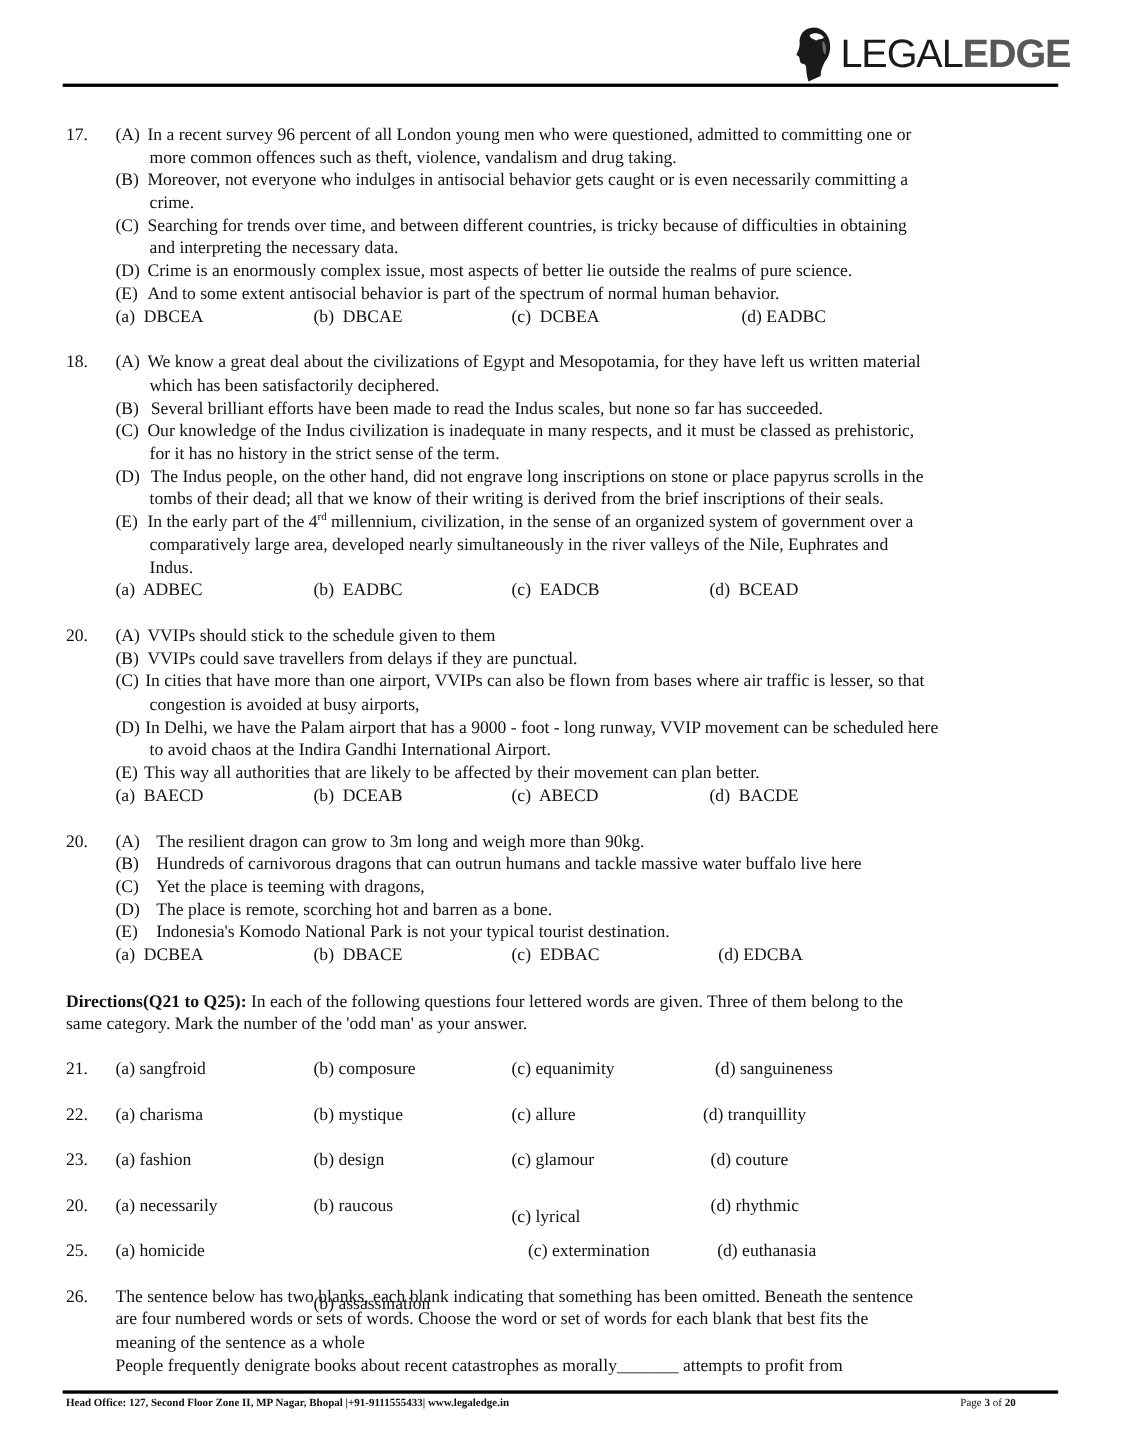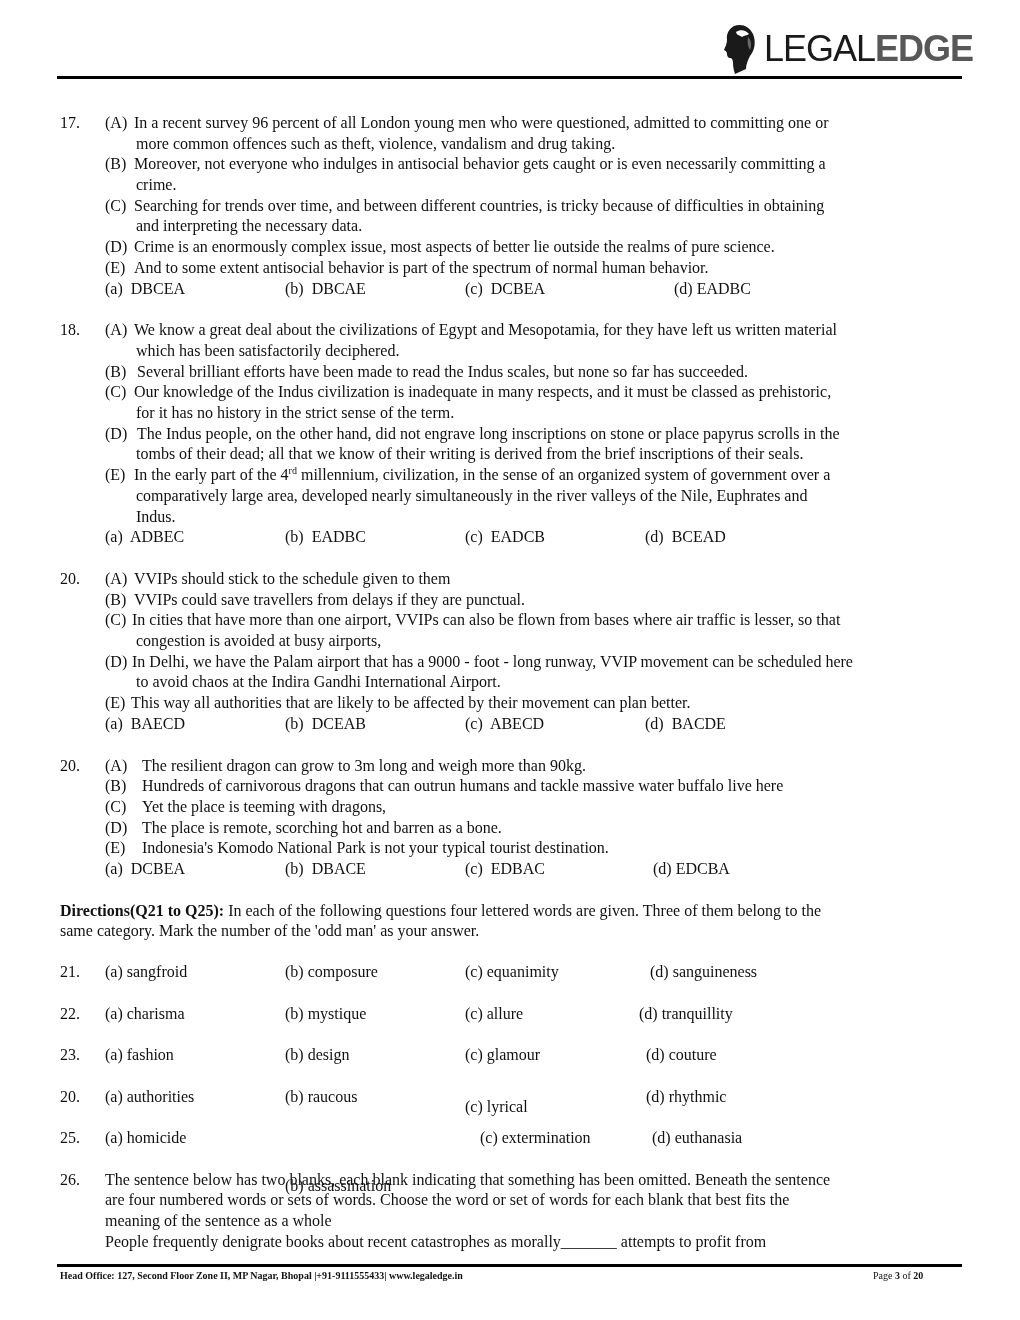--- a/index.html
+++ b/index.html
@@ -182,21 +182,21 @@
     </div>
     <div>
       <div class="line" style="top:1045px; left:60px;">23.</div>
       <div class="line" style="top:1045px; left:105px;">(a)  fashion</div>
       <div class="line" style="top:1045px; left:285px;">(b)  design</div>
       <div class="line" style="top:1045px; left:465px;">(c)  glamour</div>
       <div class="line" style="top:1045px; left:646px;">(d) couture</div>
     </div>
     <div>
       <div class="line" style="top:1087px; left:60px;">20.</div>
-      <div class="line" style="top:1087px; left:105px;">(a)  authorities</div>
+      <div class="line" style="top:1087px; left:105px;">(a)  necessarily</div>
       <div class="line" style="top:1087px; left:285px;">(b)  raucous</div>
       <div class="line" style="top:1097px; left:465px;">(c)  lyrical</div>
       <div class="line" style="top:1087px; left:646px;">(d) rhythmic</div>
     </div>
     <div>
       <div class="line" style="top:1128px; left:60px;">25.</div>
       <div class="line" style="top:1128px; left:105px;">(a) homicide</div>
       <div class="line" style="top:1176px; left:285px;">(b)  assassination</div>
       <div class="line" style="top:1128px; left:465px;margin-left:15px;">(c)  extermination</div>
       <div class="line" style="top:1128px; left:652px;">(d) euthanasia</div>

